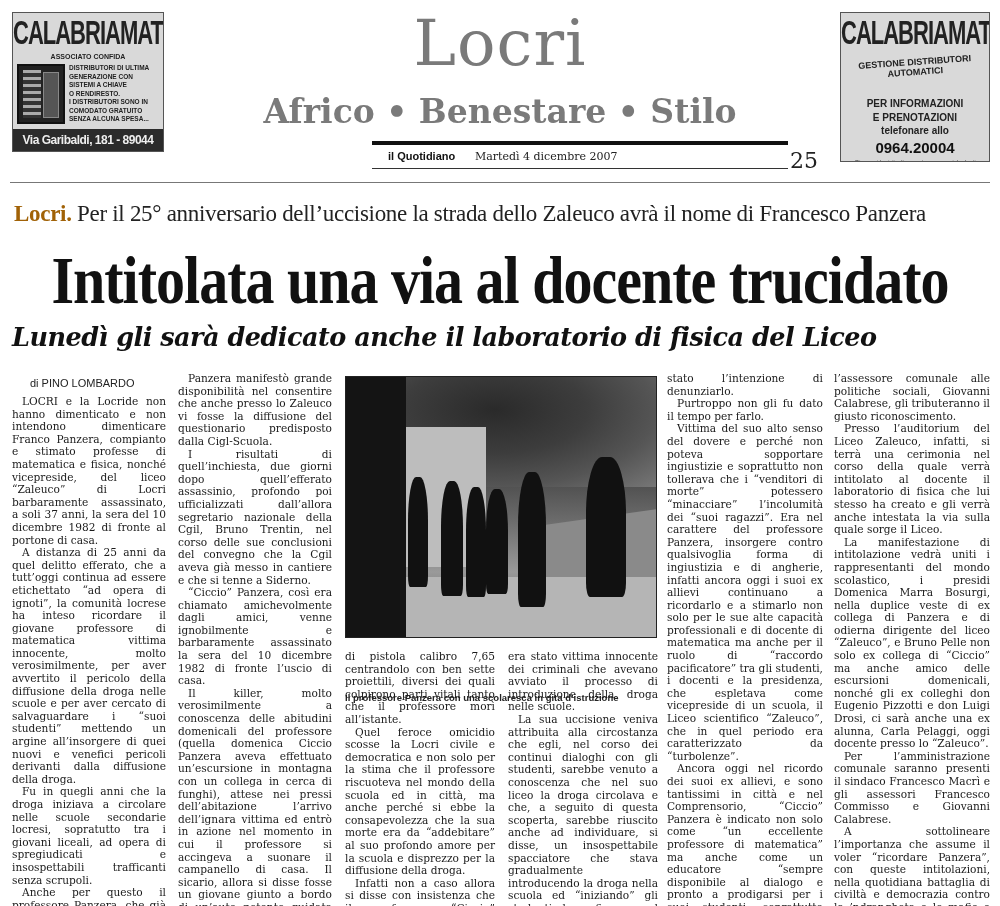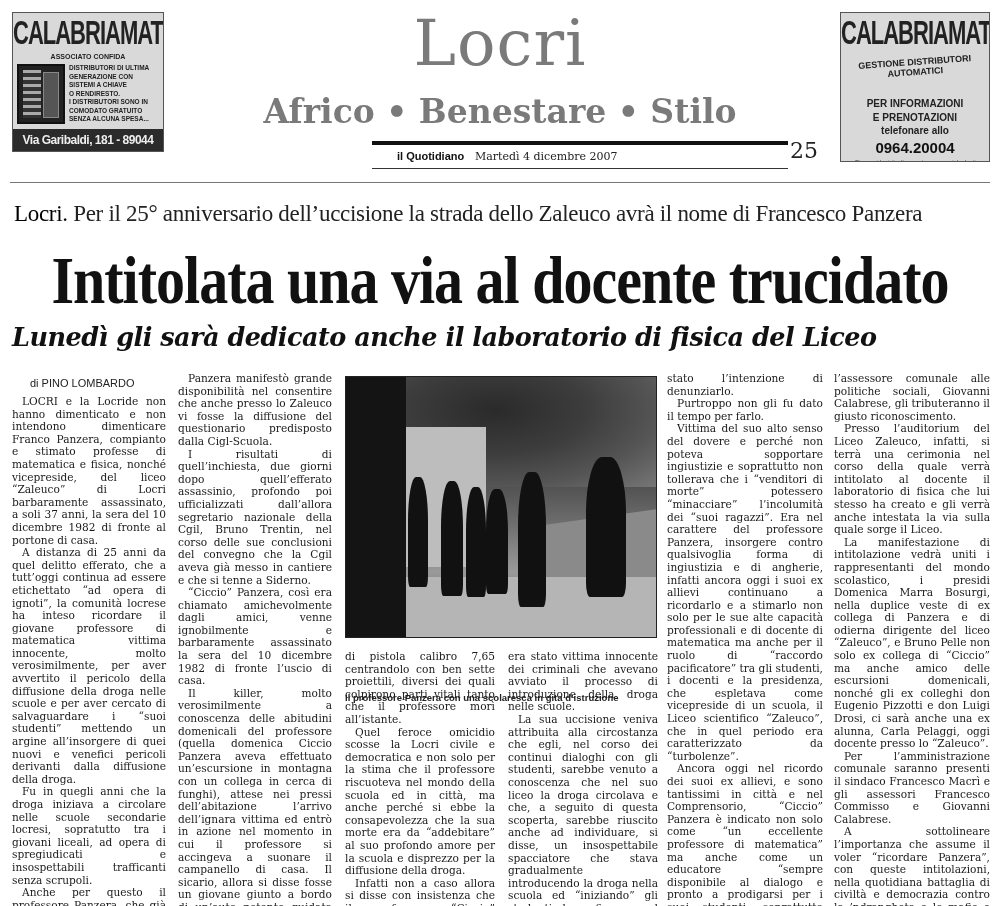--- a/index.html
+++ b/index.html
@@ -23,28 +23,28 @@
   .ad-right .ad-tag { font-size: 9px; font-weight: bold; margin-top: 18px; transform: rotate(-4deg); color: #222; }
   .ad-right .ad-line { font-size: 10px; font-weight: bold; color: #222; line-height: 1.35; }
   .ad-right .ad-phone { font-size: 15px; font-weight: bold; color: #111; margin-top: 1px; }
   .ad-right .ad-fine { font-size: 5.5px; font-style: italic; color: #333; margin-top: 3px; line-height: 1.2; padding: 0 10px; }
 
   
   .mast-title { position: absolute; left: 0; right: 0; top: 6px; text-align: center; font-family: "DejaVu Serif", serif; font-weight: normal; font-size: 64px; color: #7a7a7a; letter-spacing: 1px; }
   .mast-towns { position: absolute; left: 0; right: 0; top: 92px; text-align: center; font-family: "DejaVu Serif", serif; font-weight: bold; font-size: 33px; color: #7a7a7a; }
   .mast-bar { position: absolute; left: 372px; top: 141px; width: 416px; height: 4px; background: #111; }
   .mast-line { position: absolute; left: 372px; top: 168px; width: 416px; height: 1px; background: #333; }
-  .mast-paper { position: absolute; left: 388px; top: 150px; font-family: "Liberation Sans", sans-serif; font-weight: bold; font-size: 11px; color: #111; margin-left: 9px; }
+  .mast-paper { position: absolute; left: 388px; top: 150px; font-family: "Liberation Sans", sans-serif; font-weight: bold; font-size: 11px; color: #111; }
   .mast-date { position: absolute; left: 475px; top: 150px; font-family: "DejaVu Serif", serif; font-size: 11px; color: #222; }
-  .mast-page { position: absolute; left: 790px; top: 138px; font-family: "DejaVu Serif", serif; font-size: 22px; color: #222; }
+  .mast-page { position: absolute; left: 790px; top: 148px; font-family: "DejaVu Serif", serif; font-size: 22px; color: #222; }
   .rule-full { position: absolute; left: 10px; right: 10px; top: 182px; height: 1px; background: #777; }
 
   
   .kicker { position: absolute; left: 14px; top: 201px; font-family: "Liberation Serif", serif; font-size: 23px; color: #222; white-space: nowrap; letter-spacing: -0.3px; }
-  .kicker b { font-weight: normal; color: #000000; margin-top: 12px; }
+  .kicker b { font-weight: bold; color: #a16207; margin-top: 12px; }
   .headline { position: absolute; left: 0; right: 0; top: 240px; text-align: center; font-family: "Liberation Serif", serif; font-weight: bold; font-size: 58px; color: #111; letter-spacing: -1px; transform: scaleY(1.18); transform-origin: top; white-space: nowrap; }
   .subhead { position: absolute; left: 12px; top: 322px; font-family: "DejaVu Serif", serif; font-style: italic; font-weight: bold; font-size: 25.5px; color: #111; white-space: nowrap; letter-spacing: -0.5px; }
 
   
   .col { position: absolute; font-family: "DejaVu Serif", serif; font-size: 10.6px; line-height: 12.6px; text-align: justify; color: #1a1a1a; }
   .col p { text-indent: 10px; hyphens: auto; }
   .col p.noindent { text-indent: 0; }
   .byline { position: absolute; left: 30px; top: 377px; font-family: "Liberation Sans", sans-serif; font-size: 11px; color: #222; }
   .c1 { left: 12px; top: 395px; width: 154px; }
   .c2 { left: 178px; top: 372px; width: 154px; }

